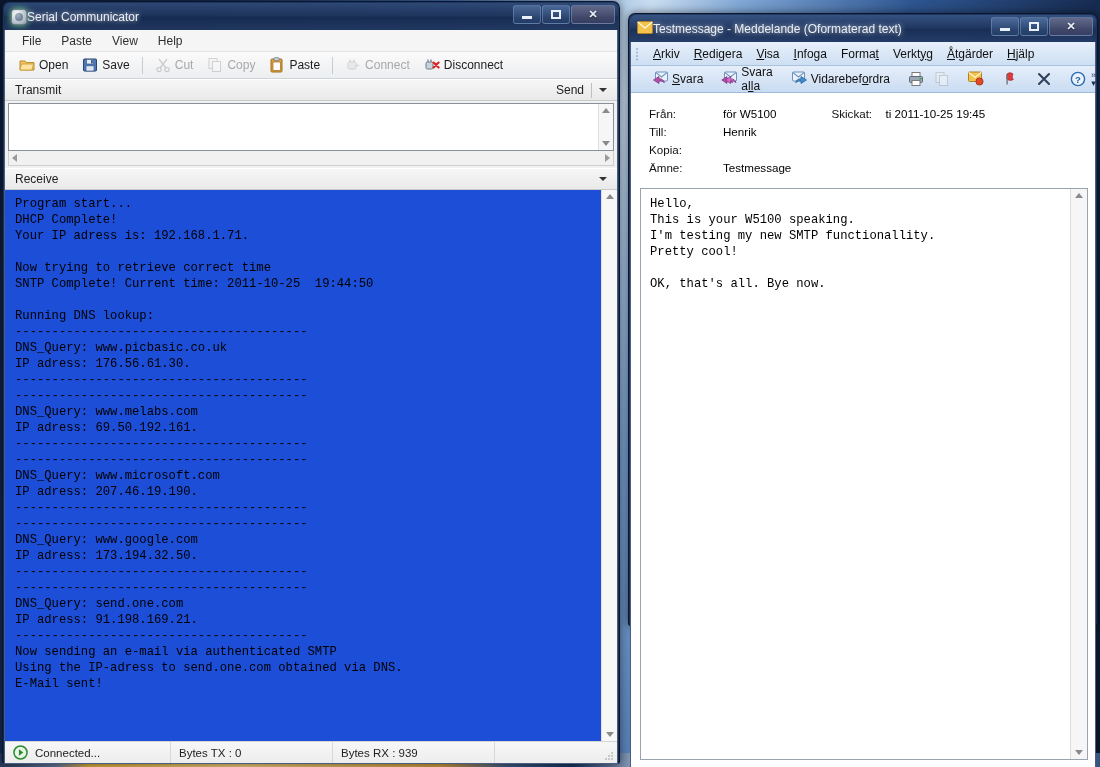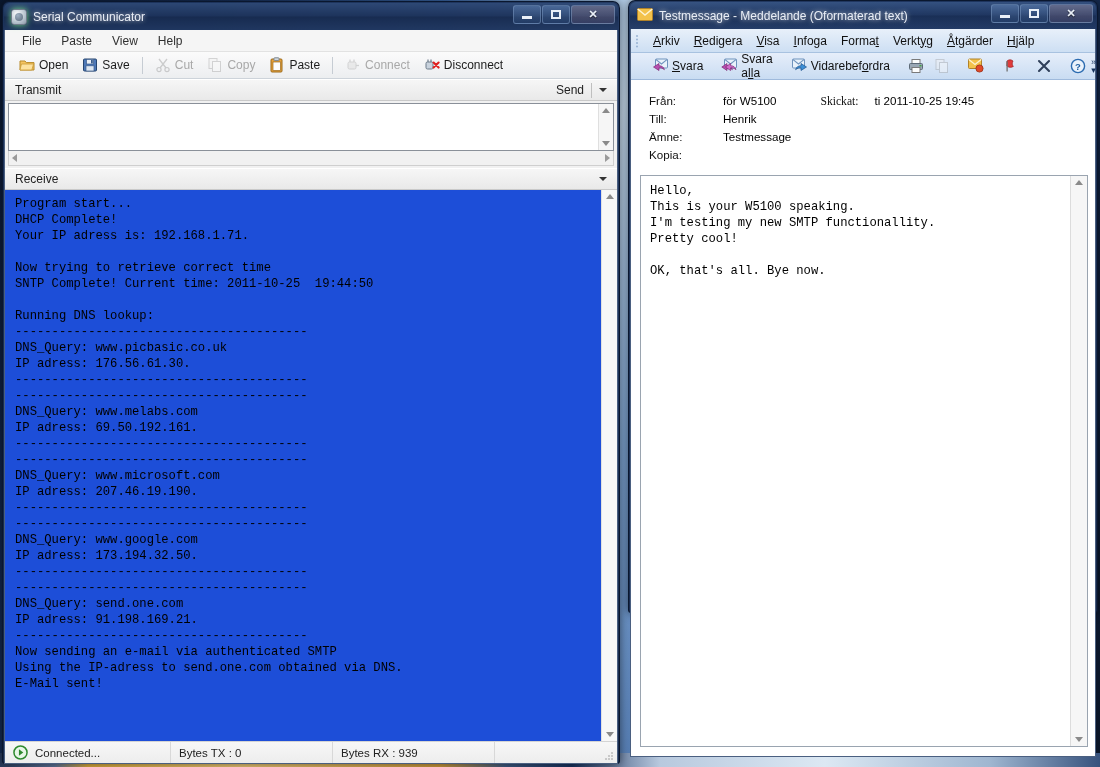--- a/index.html
+++ b/index.html
@@ -31,21 +31,21 @@
     box-shadow: 0 0 10px rgba(0,0,0,0.55);
     padding: 1px;
   }
   .titlebar {
     height: 27px; position: relative;
     display: flex; align-items: center;
     padding-left: 7px;
     border-radius: 6px 6px 0 0;
   }
   .title-text {
-    font-size: 12px; color: #e9eef6; margin-left: 6px;
+    font-size: 12px; color: #e9eef6; margin-left: 0;
     text-shadow: 0 0 4px rgba(255,255,255,0.55), 0 0 7px rgba(255,255,255,0.35);
     white-space: nowrap;
   }
   .winbtns { position: absolute; right: 3px; top: 2px; display: flex; gap: 1px; }
   .wbtn {
     width: 28px; height: 19px;
     border: 1px solid rgba(120,150,190,0.55);
     border-radius: 3px;
     background: linear-gradient(180deg, rgba(105,140,190,0.50), rgba(40,68,112,0.55));
     display: flex; align-items: center; justify-content: center;
@@ -153,21 +153,21 @@
     border-top: 1px solid #d4d4d4; font-size: 11.5px; color: #222;
   }
   .sb-cell { display: flex; align-items: center; height: 100%; padding-left: 8px; border-right: 1px solid #d8d8d8; }
   .sb-c1 { width: 166px; gap: 6px; }
   .sb-c2 { width: 162px; }
   .sb-c3 { width: 162px; }
   .sb-c4 { flex: 1; border-right: none; position: relative; }
   .grip { position: absolute; right: 3px; bottom: 2px; width: 10px; height: 10px; opacity: 0.45; }
 
   
-  #outlook { left: 628px; top: 0; width: 470px; height: 613px; }
+  #outlook { left: 628px; top: 13px; width: 470px; height: 613px; }
   #outlook .titlebar {
     background: linear-gradient(180deg, rgba(70,104,156,0.55) 0%, rgba(34,58,102,0.45) 48%,
                 rgba(22,42,80,0.55) 52%, rgba(40,66,112,0.5) 100%);
   }
   #outlook .client {
     height: 728px; background: #fff;
     border: 1px solid #4a5f80; border-top: none;
     display: flex; flex-direction: column;
   }
   .ol-menubar {
@@ -190,21 +190,21 @@
     display: flex; flex-direction: column; align-items: center; justify-content: center;
     color: #16325c; font-size: 9px; line-height: 8px;
   }
   .hdrgrid {
     padding: 14px 0 6px 18px; font-size: 11.6px; color: #000;
     background: #fff;
   }
   .hdrrow { display: flex; align-items: baseline; height: 18px; }
   .hdr-label { width: 74px; flex: 0 0 74px; color: #111; }
   .hdr-value { flex: 0 0 auto; }
-  .hdr-sent-label { margin-left: 44px; width: 54px; flex: 0 0 54px; font-family: Liberation Serif, serif; }
+  .hdr-sent-label { margin-left: 55px; width: 54px; flex: 0 0 54px; }
   .bodybox {
     flex: 1; margin: 3px 7px 9px 9px;
     border: 1px solid #9aa4b0; background: #fff;
     display: flex; min-height: 0;
   }
   .bodytext {
     flex: 1; padding: 7px 0 0 9px; overflow: hidden;
     font-family: "Liberation Mono", "DejaVu Sans Mono", monospace;
     font-size: 12.2px; line-height: 16px; color: #000; white-space: pre;
   }
@@ -562,26 +562,26 @@
         <span class="hdr-label">Från:</span>
         <span class="hdr-value">för W5100</span>
         <span class="hdr-label hdr-sent-label">Skickat:</span>
         <span class="hdr-value">ti 2011-10-25 19:45</span>
       </div>
       <div class="hdrrow">
         <span class="hdr-label">Till:</span>
         <span class="hdr-value">Henrik</span>
       </div>
       <div class="hdrrow">
+        <span class="hdr-label">Kopia:</span>
+        <span class="hdr-value"></span>
+      </div>
+      <div class="hdrrow">
         <span class="hdr-label">Ämne:</span>
         <span class="hdr-value">Testmessage</span>
-      </div>
-      <div class="hdrrow">
-        <span class="hdr-label">Kopia:</span>
-        <span class="hdr-value"></span>
       </div>
     </div>
 
     <div class="bodybox">
       <div class="bodytext">Hello,
 This is your W5100 speaking.
 I'm testing my new SMTP functionallity.
 Pretty cool!
 
 OK, that's all. Bye now.</div>

